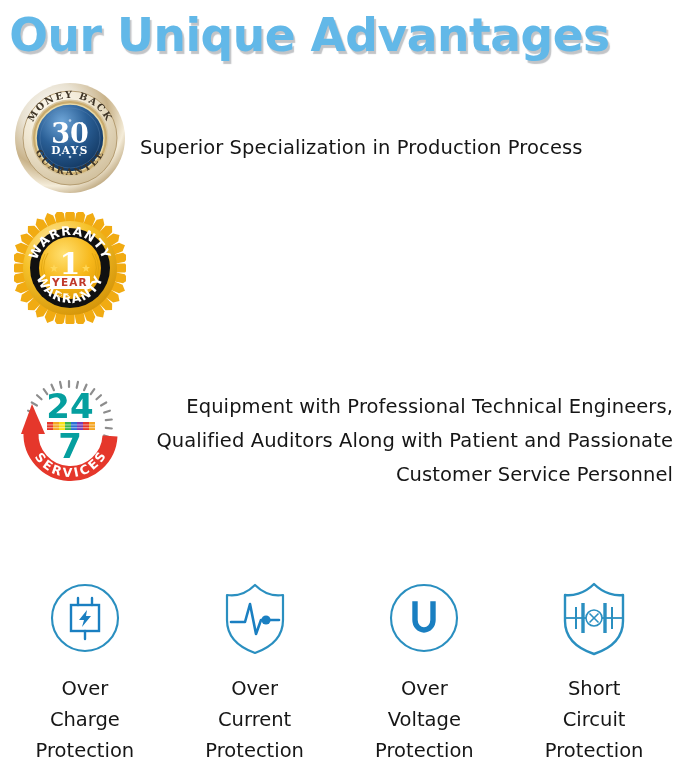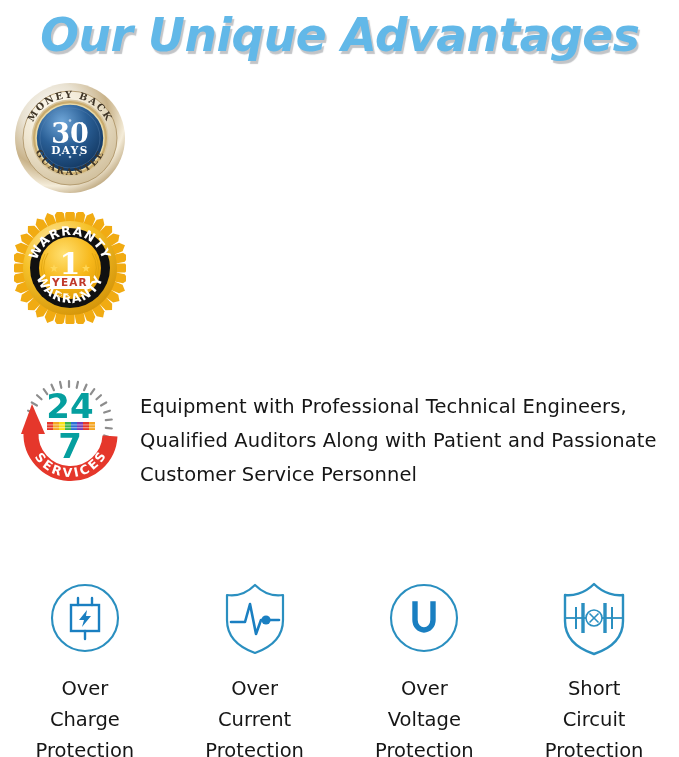--- a/index.html
+++ b/index.html
@@ -17,22 +17,21 @@
   }
 
   
   .title-wrap {
     position: absolute;
     left: 0; top: 0;
     width: 679px;
     height: 68px;
     display: flex;
     align-items: center;
-    justify-content: center;
-    font-style: italic;
+    justify-content: flex-start;
   }
   .title {
     font-family: "DejaVu Sans", sans-serif;
     font-size: 47px;
     font-weight: 700;
     letter-spacing: -0.5px;
     color: #62b8e8;
     white-space: nowrap;
     text-shadow: 2px 3px 1px rgba(120,125,130,0.45);
     transform: scaleX(0.97);
@@ -65,21 +64,21 @@
     font-size: 19.5px;
     line-height: 34px;
     font-weight: 400;
     letter-spacing: 0.1px;
   }
   #row-0 { height: 130px; }
   #row-0 .row-text { padding-top: 53px; }
   #row-1 { height: 160px; }
   #row-1 .row-text { padding-top: 40px; }
   #row-2 { height: 150px; }
-  #row-2 .row-text { padding-top: 22px; }
+  #row-2 .row-text { padding-top: 22px; text-align: right; }
 
   .badge-svg { display: block; }
 
   
   .protect-grid {
     position: absolute;
     left: 0;
     top: 572px;
     width: 679px;
     display: flex;
@@ -158,20 +157,21 @@
             <circle cx="56" cy="38.6" r="1.3"></circle>
             <circle cx="68" cy="41" r="1.1"></circle>
           <circle cx="46" cy="73" r="1.1"></circle>
             <circle cx="56" cy="75" r="1.3"></circle>
             <circle cx="66" cy="73" r="1.1"></circle>
         </g>
         <text x="56" y="61" text-anchor="middle" font-family="'DejaVu Serif', serif" font-size="27" font-weight="700" fill="#ffffff">30</text>
         <text x="56" y="71.5" text-anchor="middle" font-family="'DejaVu Serif', serif" font-size="10.5" font-weight="700" fill="#ffffff" letter-spacing="1.4">DAYS</text>
       </svg>
     </div>
+    <div class="row-text">Superior Specialization in Production Process</div>
   </div>
 
   <div class="row" id="row-1">
     <div class="row-badge">
       <svg class="badge-svg" width="112" height="112" viewBox="0 0 112 112">
         <defs>
           <radialGradient id="wGold" cx="35%" cy="25%" r="85%">
             <stop offset="0%" stop-color="#ffe9a8"></stop>
             <stop offset="45%" stop-color="#f6c22a"></stop>
             <stop offset="100%" stop-color="#d08f05"></stop>

